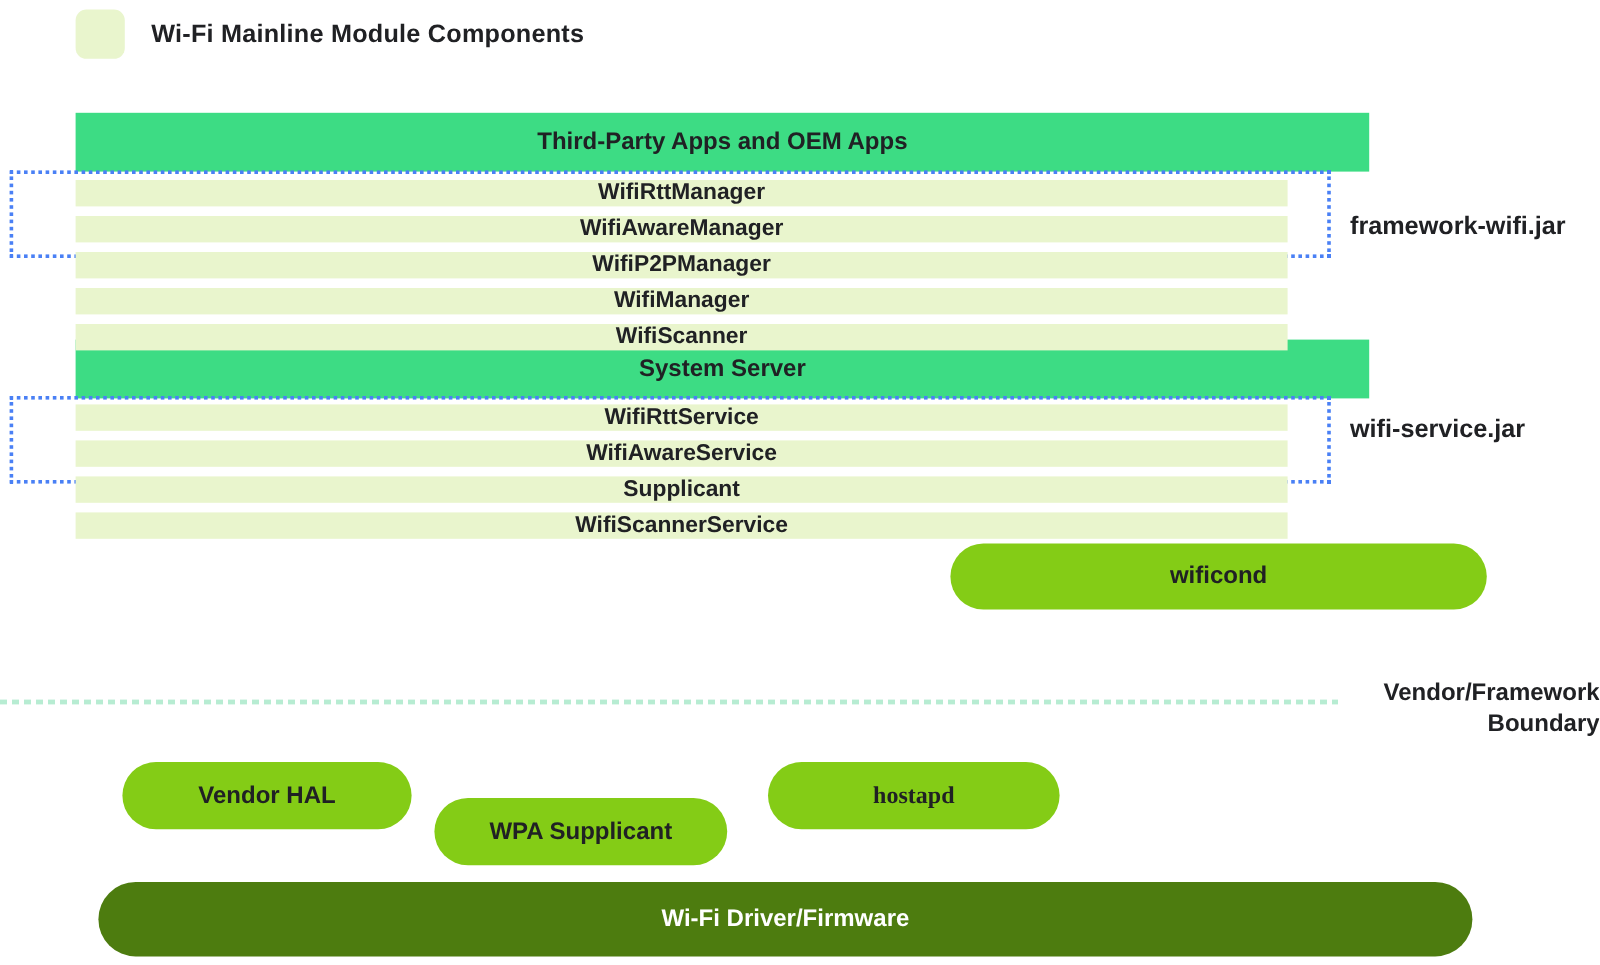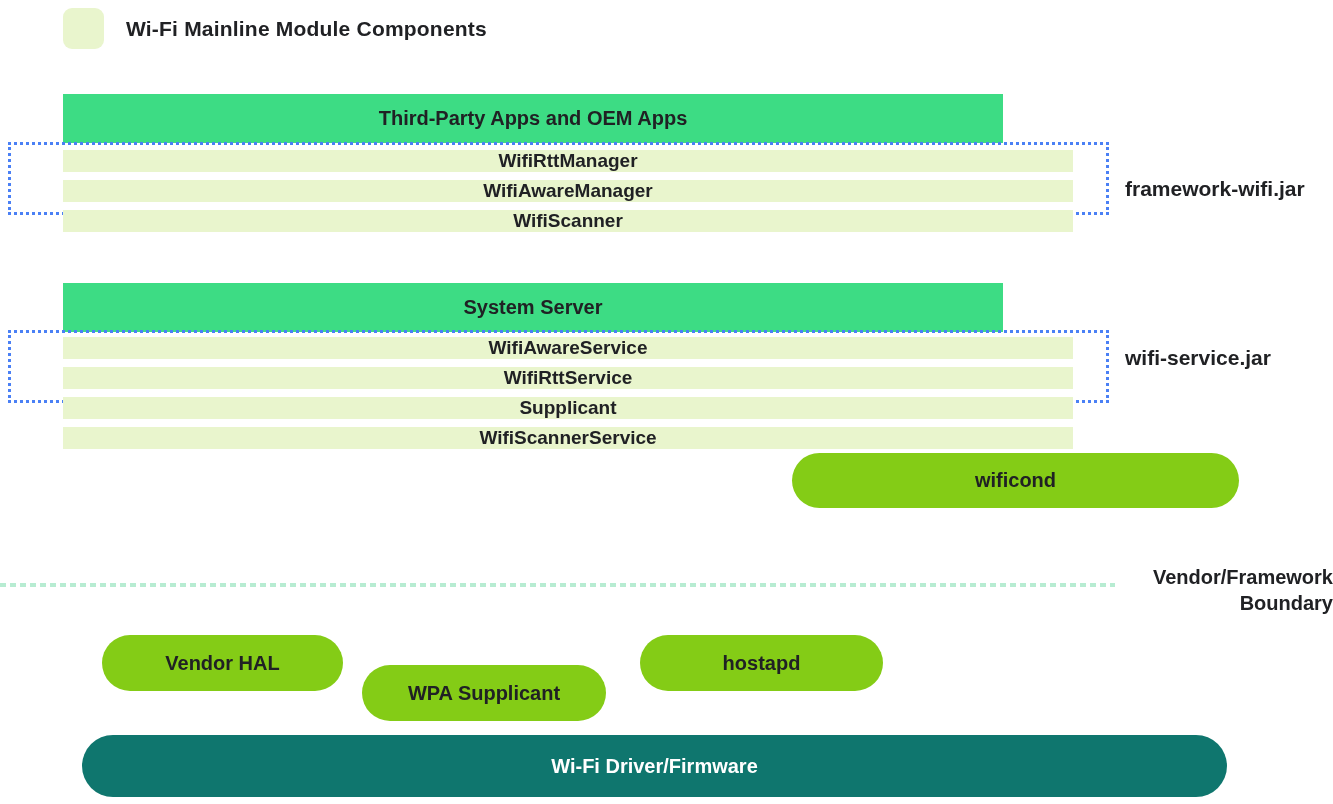--- a/index.html
+++ b/index.html
@@ -23,21 +23,21 @@
     background: #e9f5cd; border-radius: 9px;
   }
   .legend-label {
     left: 126px; top: 8px; height: 41px;
     display: flex; align-items: center;
     font-weight: bold; font-size: 21px; letter-spacing: 0.2px;
   }
 
   
   .green-bar {
-    left: 63px; width: 940px; height: 49px;
+    left: 63px; width: 1078px; height: 49px;
     background: #3ddc84;
     display: flex; align-items: center; justify-content: center;
     font-weight: bold; font-size: 20px;
     z-index: 1;
   }
   .green-bar.s1 { top: 94px; }
   .green-bar.s2 { top: 283px; }
 
   
   .dotted-rect {
@@ -76,63 +76,65 @@
   
   .pill {
     background: #84cc16;
     border-radius: 28px;
     display: flex; align-items: center; justify-content: center;
     font-weight: bold; font-size: 20px;
   }
   .pill-wificond { left: 792px; top: 453px; width: 447px; height: 55px; }
   .pill-vendor-hal { left: 102px;  top: 635px; width: 241px; height: 56px; }
   .pill-wpa        { left: 362px; top: 665px; width: 244px; height: 56px; }
-  .pill-hostapd    { left: 640px; top: 635px; width: 243px; height: 56px; }
+  .pill-hostapd    { left: 640px; top: 635px; width: 243px; height: 56px; font-family: Liberation Serif, serif; }
 
   
   .boundary-line {
     left: 0; top: 583px; width: 1115px; height: 4px;
     background: repeating-linear-gradient(90deg, #b7ecd2 0 6px, transparent 6px 10px);
   }
   .boundary-label {
     left: 1140px; top: 564px; width: 193px;
     font-weight: bold; font-size: 20px; line-height: 26px;
   }
 
   
   .driver-bar {
     left: 82px; top: 735px; width: 1145px; height: 62px;
-    background: #0f766e;
+    background: #4d7c0f;
     border-radius: 31px;
     display: flex; align-items: center; justify-content: center;
     font-weight: bold; font-size: 20px; color: #ffffff;
   }
 </style>
 </head>
 <body>
 
 <div class="canvas">
 
   <div class="abs legend-swatch"></div>
   <div class="abs legend-label">Wi-Fi Mainline Module Components</div>
 
   <div class="abs green-bar s1">Third-Party Apps and OEM Apps</div>
   <div class="abs dotted-rect s1"></div>
   <div class="abs box-row s1">
     <div class="light-box">WifiRttManager</div>
     <div class="light-box">WifiAwareManager</div>
+    <div class="light-box">WifiP2PManager</div>
+    <div class="light-box">WifiManager</div>
     <div class="light-box">WifiScanner</div>
   </div>
   <div class="abs jar-label s1">framework-wifi.jar</div>
 
   <div class="abs green-bar s2">System Server</div>
   <div class="abs dotted-rect s2"></div>
   <div class="abs box-row s2">
+    <div class="light-box">WifiRttService</div>
     <div class="light-box">WifiAwareService</div>
-    <div class="light-box">WifiRttService</div>
     <div class="light-box">Supplicant</div>
     <div class="light-box">WifiScannerService</div>
   </div>
   <div class="abs jar-label s2">wifi-service.jar</div>
 
   <div class="abs pill pill-wificond">wificond</div>
 
   <div class="abs boundary-line"></div>
   <div class="abs boundary-label">Vendor/Framework Boundary</div>
 

